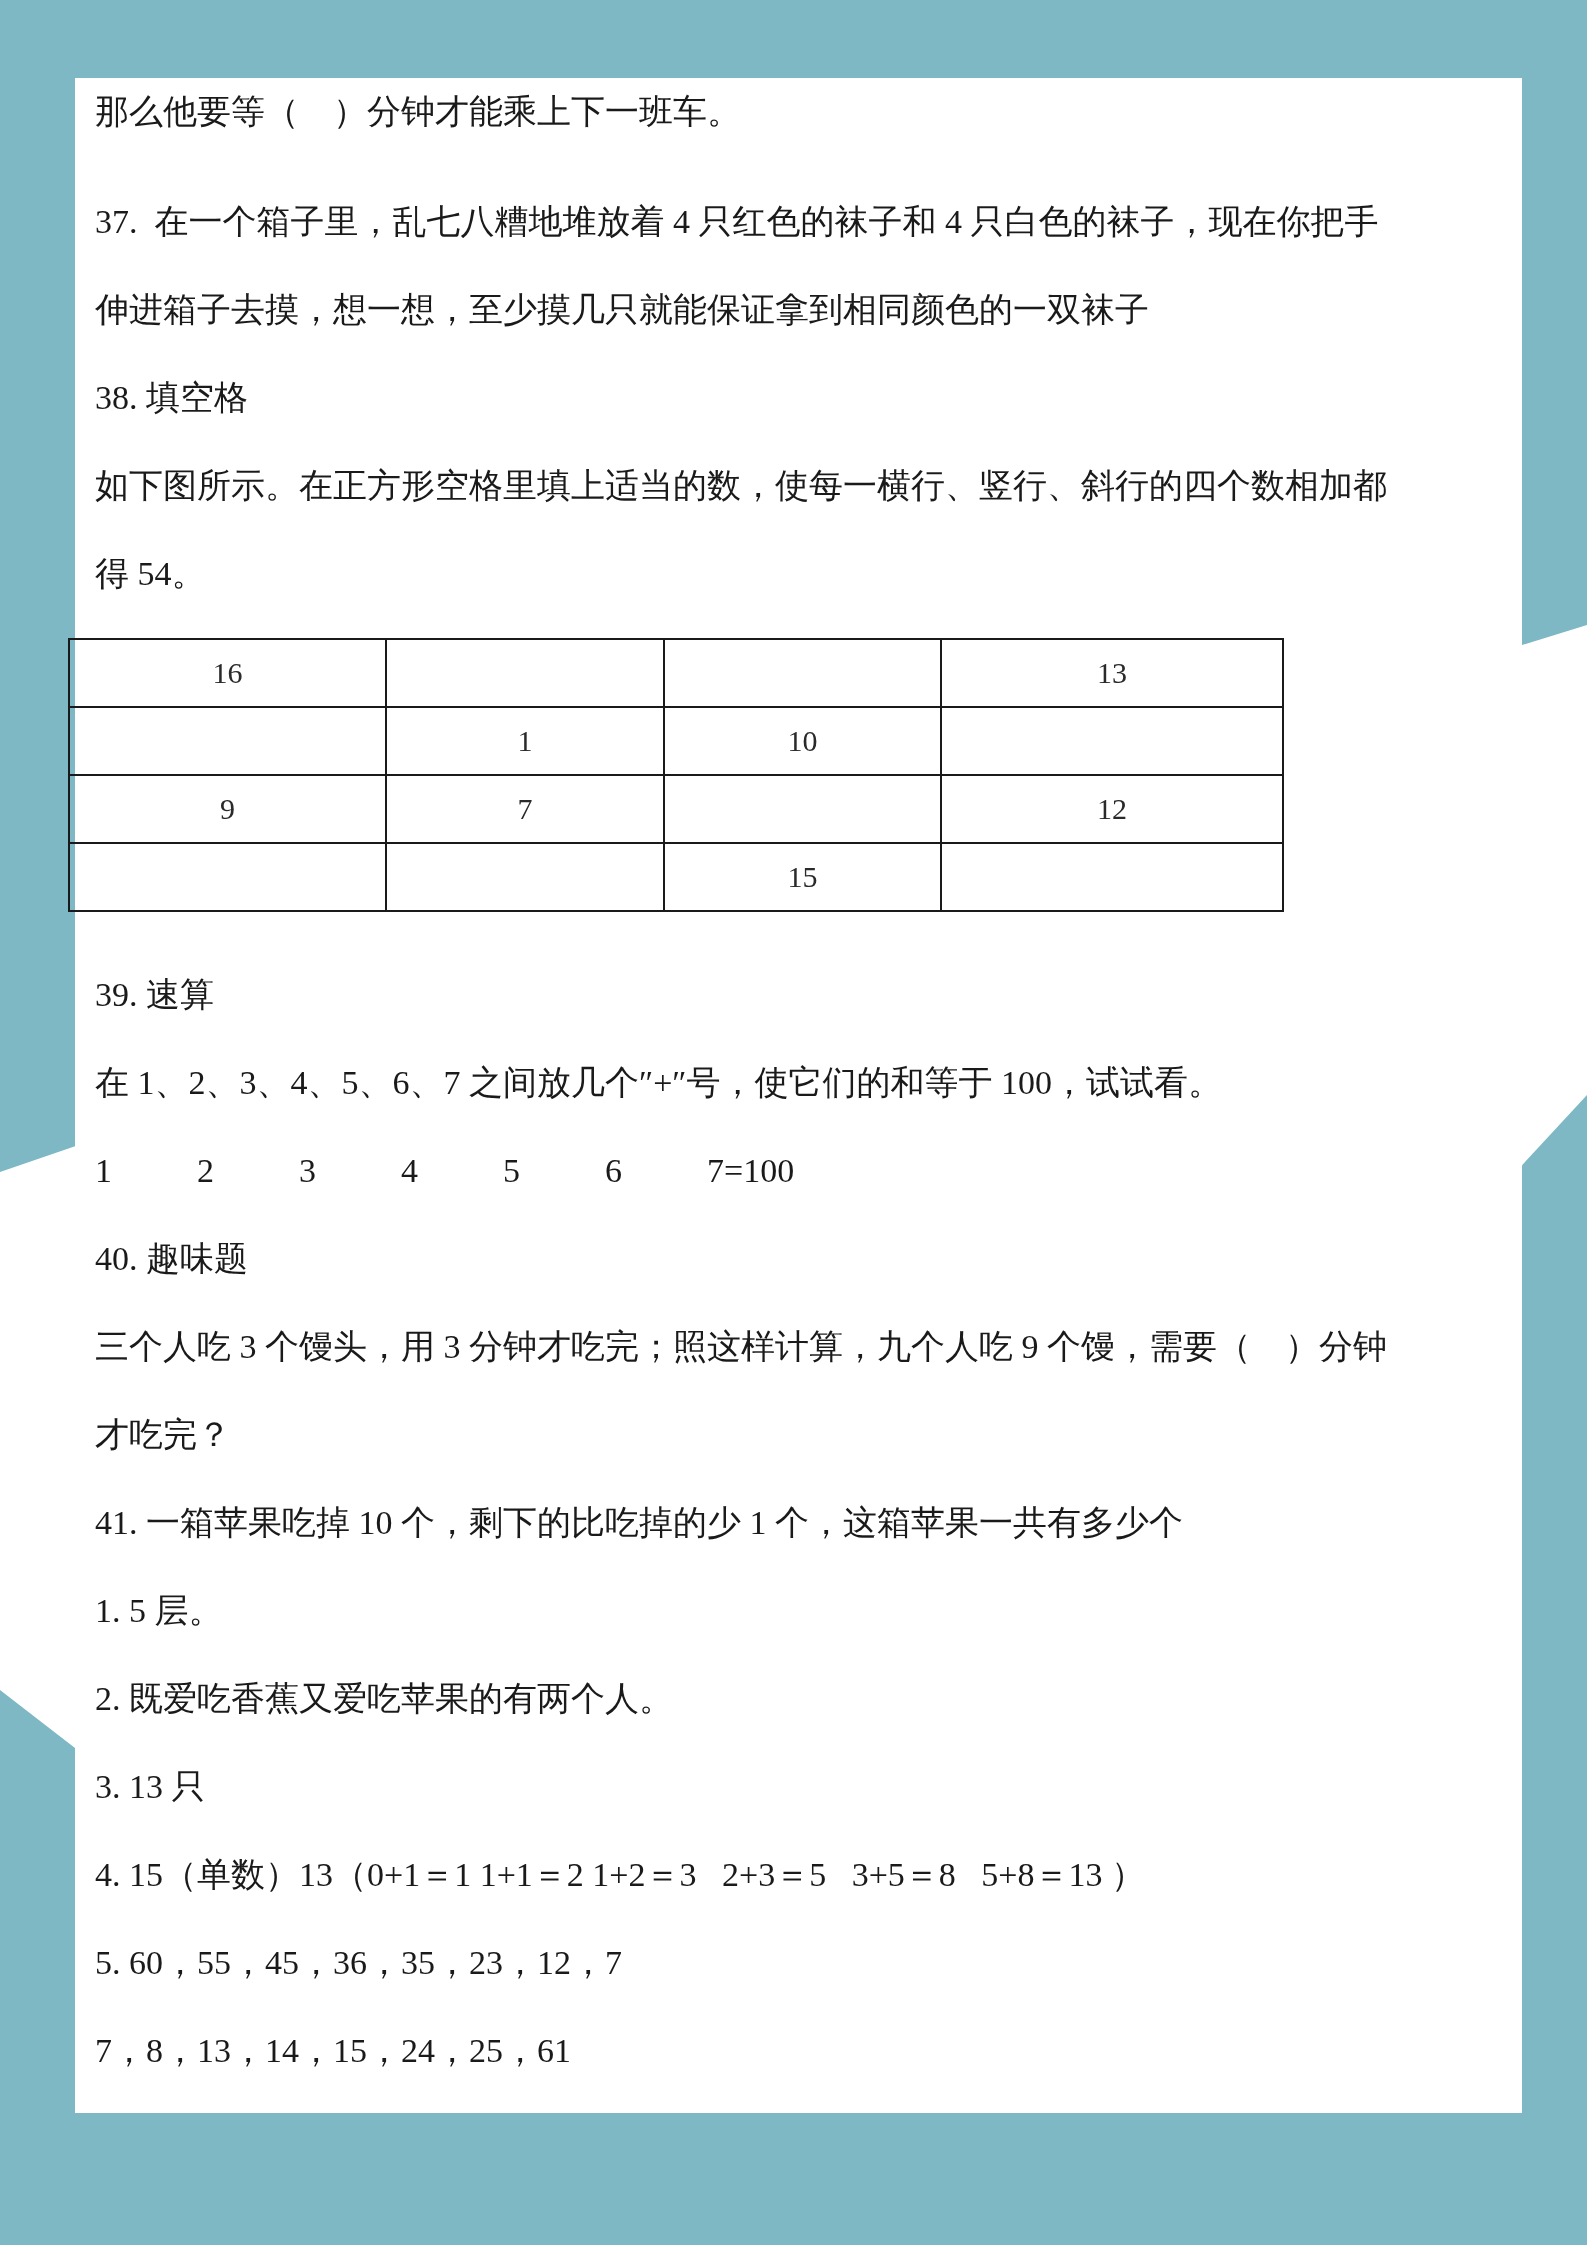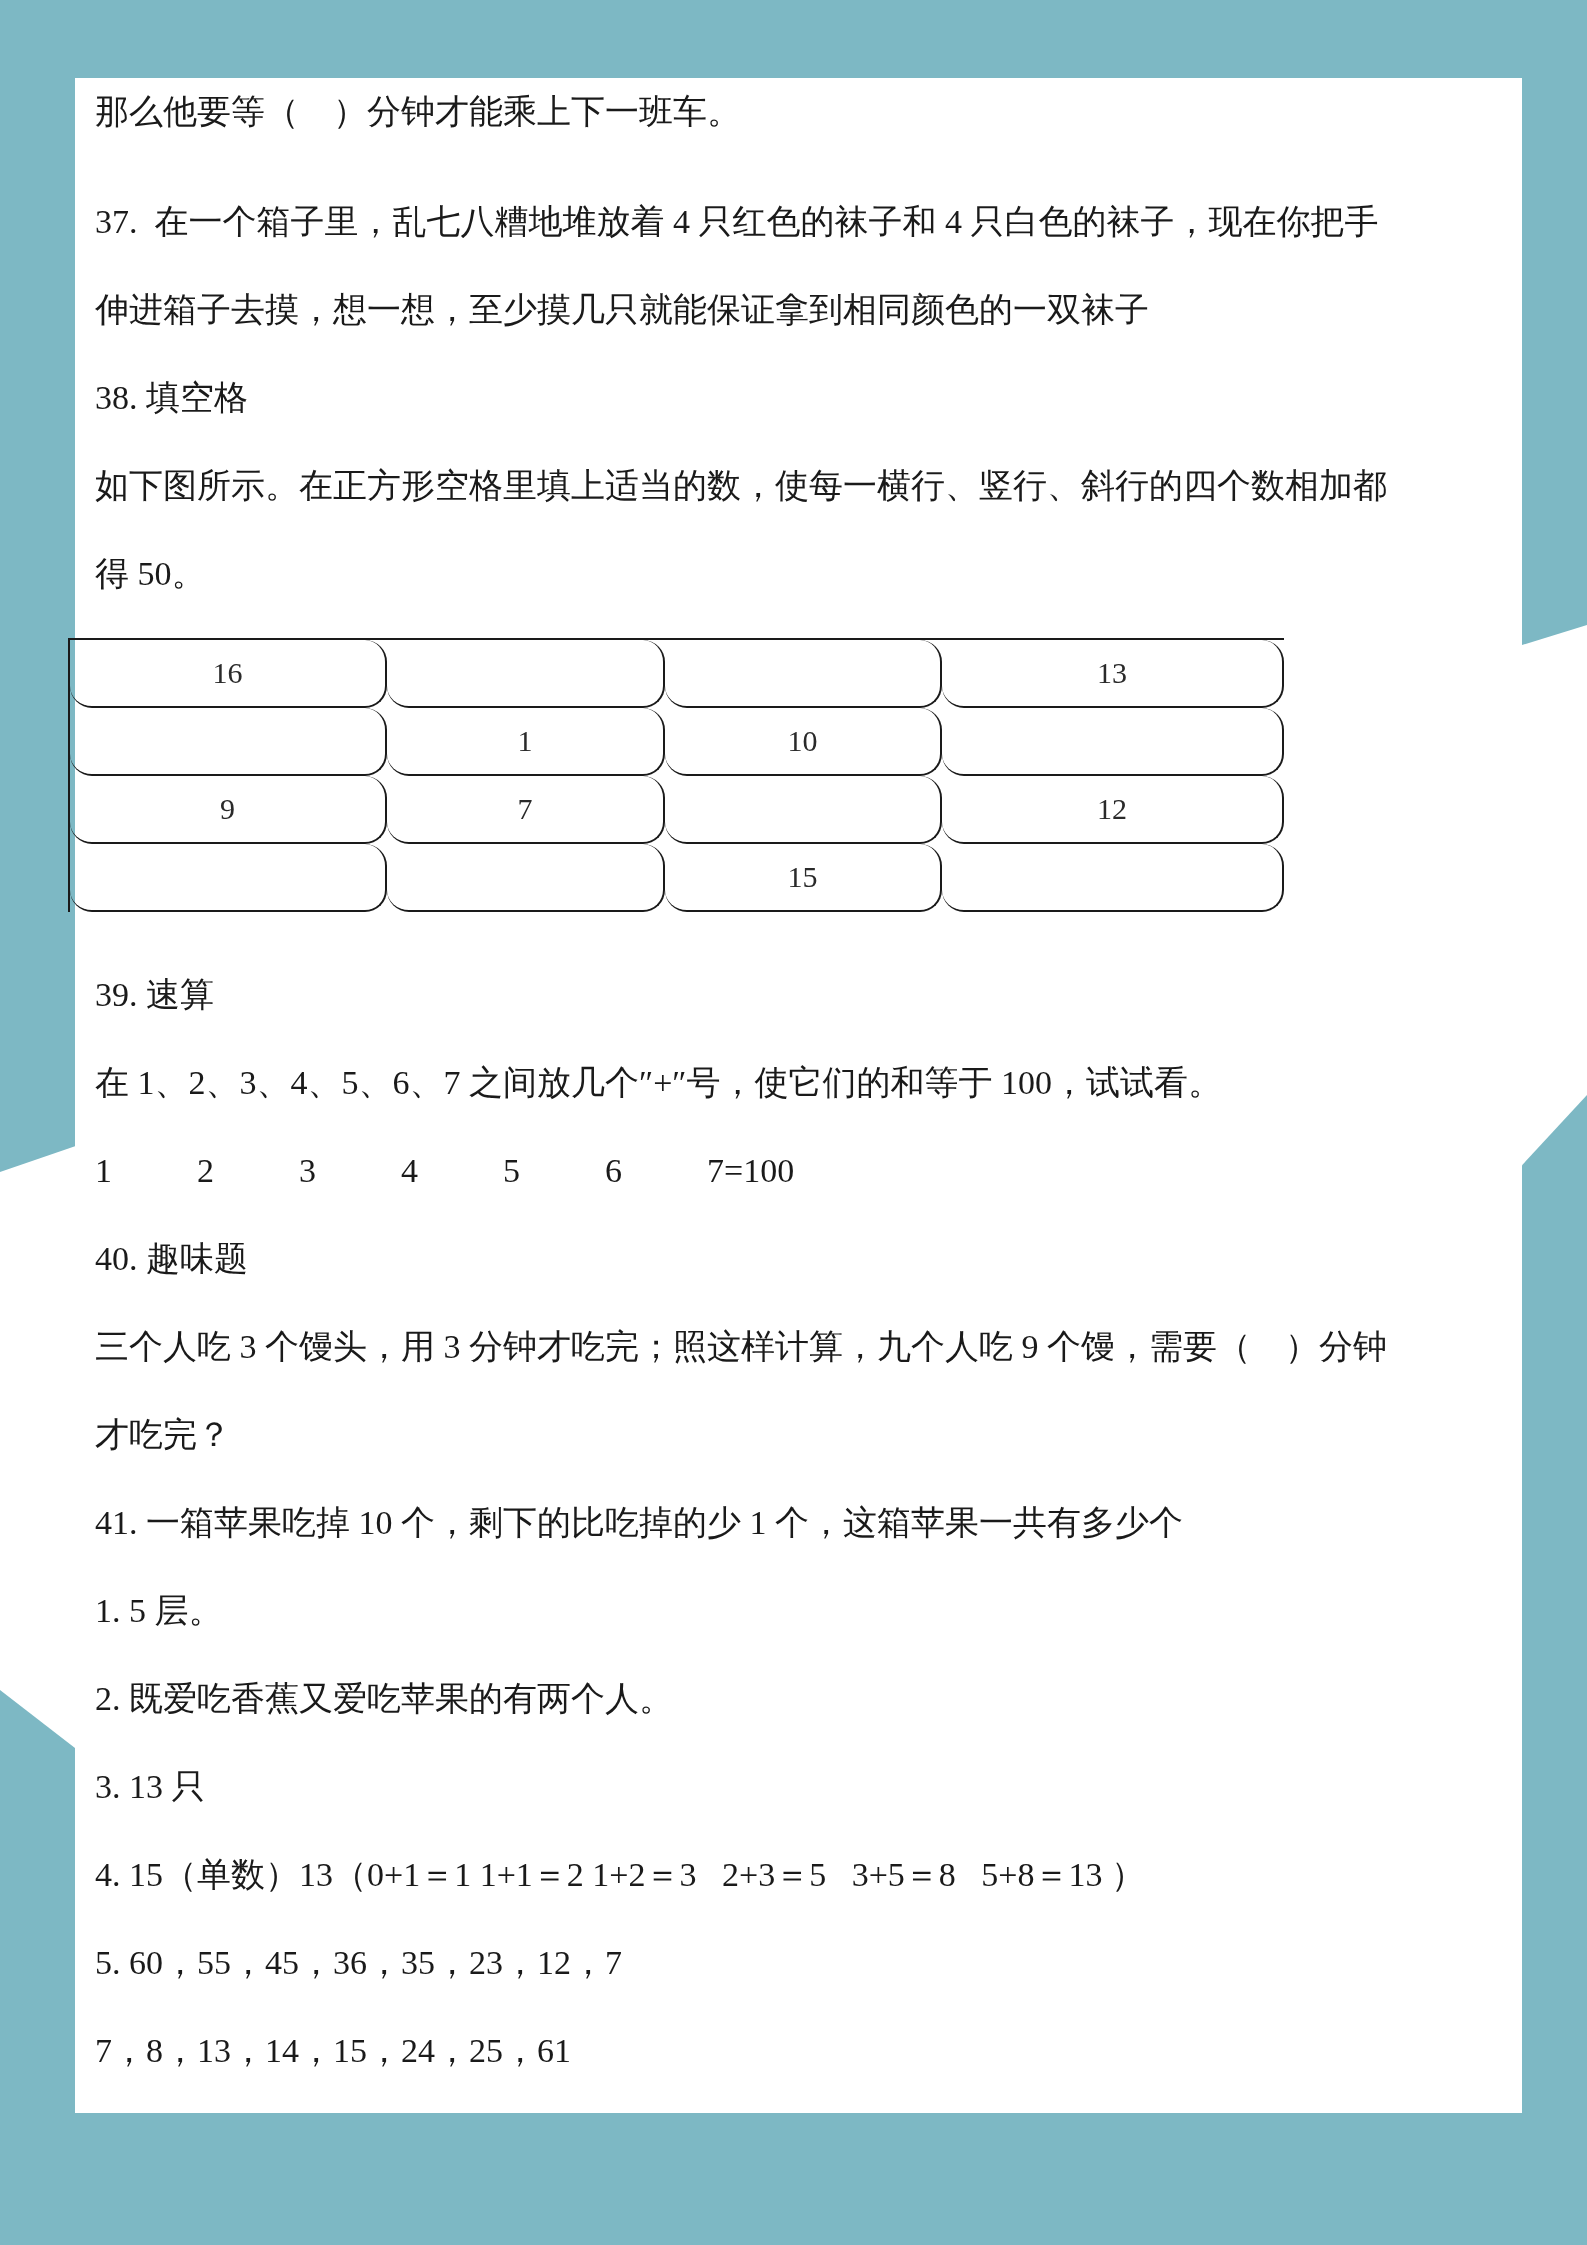--- a/index.html
+++ b/index.html
@@ -43,21 +43,21 @@
     border-top:2px solid #1a1a1a;
     border-left:2px solid #1a1a1a;
     display:grid;
     grid-template-columns:317px 278px 277px 342px;
   }
   .grid-cell{
     height:66px;
     border-right:2px solid #1a1a1a;
     border-bottom:2px solid #1a1a1a;
     display:flex;align-items:center;justify-content:center;
-    font-size:30px;color:#2a2a2a;border-radius:22px;
+    font-size:30px;color:#2a2a2a;
   }
 
   
   .watermark{
     position:absolute;top:2158px;right:35px;
     font-family:"Liberation Sans","DejaVu Sans",sans-serif;
     font-weight:bold;font-size:46px;color:#ffffff;
     letter-spacing:2px;
     text-shadow:3px 3px 0 #4a4a4a,-1px -1px 0 #5a5a5a,2px -2px 0 #505050,-2px 2px 0 #505050;
   }
@@ -73,21 +73,21 @@
   <div class="teal right-top-band"></div>
   <div class="teal right-lower-band"></div>
   <div class="teal bottom-bar"></div>
 
   <div class="content">
     <p>那么他要等（　）分钟才能乘上下一班车。</p>
     <p class="gap-large">37.  在一个箱子里，乱七八糟地堆放着 4 只红色的袜子和 4 只白色的袜子，现在你把手</p>
     <p>伸进箱子去摸，想一想，至少摸几只就能保证拿到相同颜色的一双袜子</p>
     <p>38. 填空格</p>
     <p>如下图所示。在正方形空格里填上适当的数，使每一横行、竖行、斜行的四个数相加都</p>
-    <p>得 50。</p>
+    <p>得 54。</p>
 
     <div class="grid-table">
       <div class="grid-cell">16</div>
       <div class="grid-cell"></div>
       <div class="grid-cell"></div>
       <div class="grid-cell">13</div>
       <div class="grid-cell"></div>
       <div class="grid-cell">1</div>
       <div class="grid-cell">10</div>
       <div class="grid-cell"></div>

